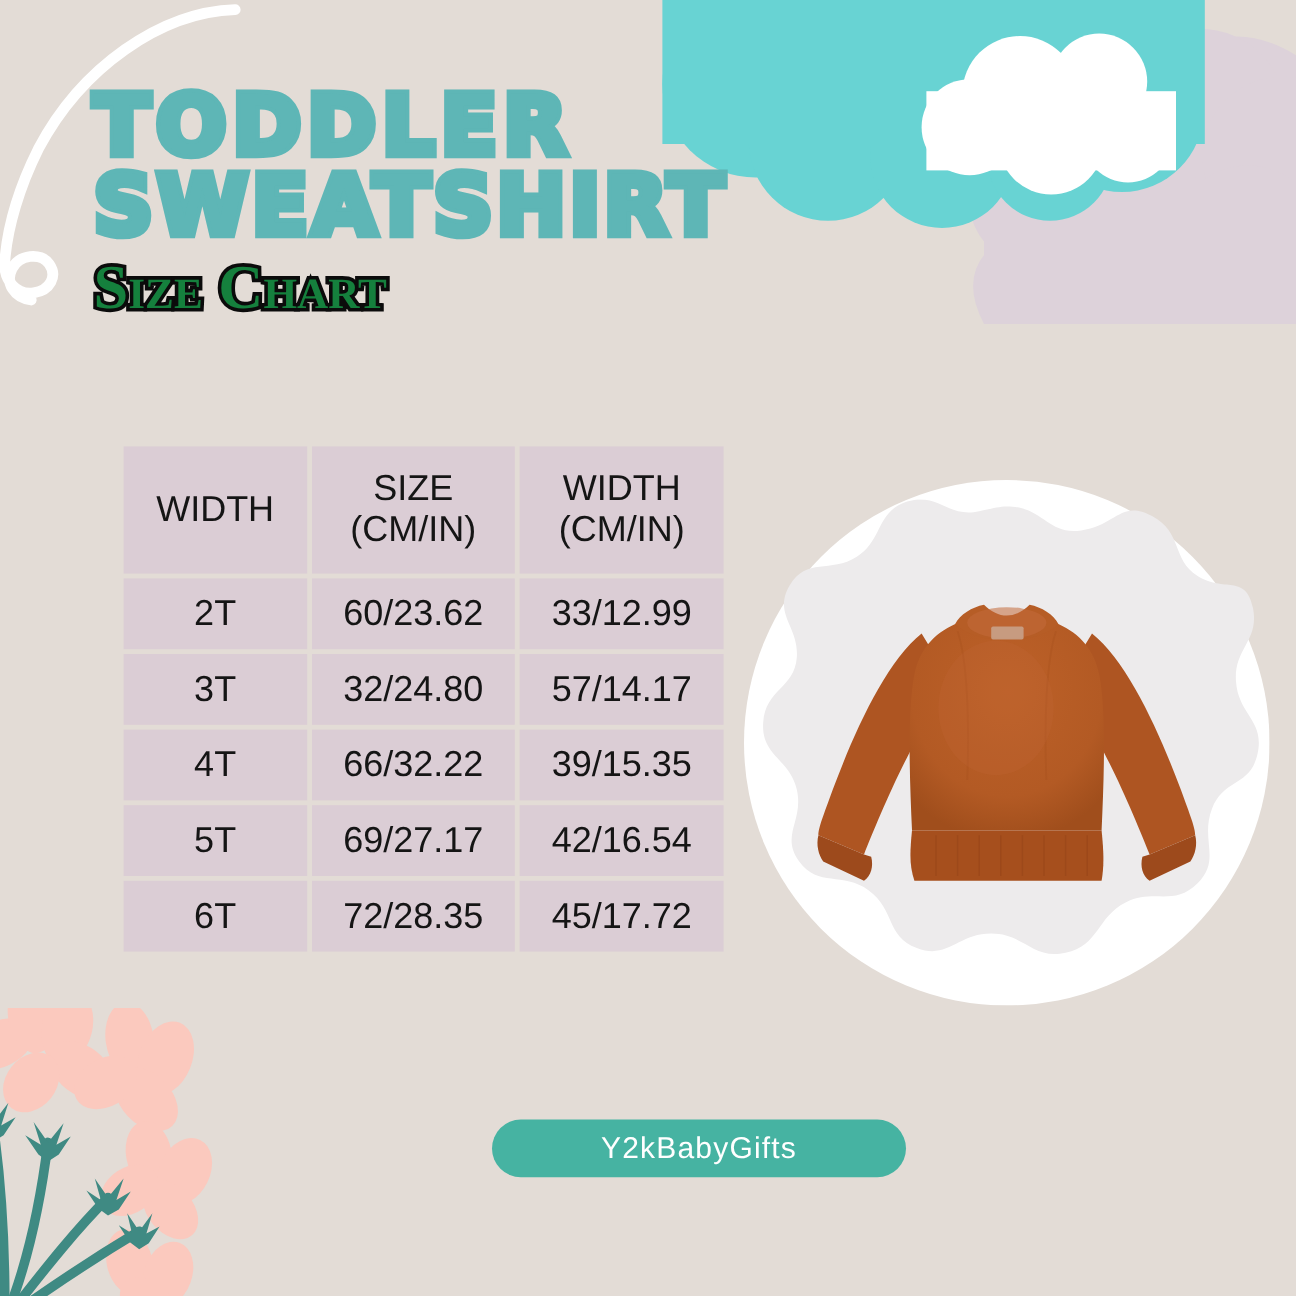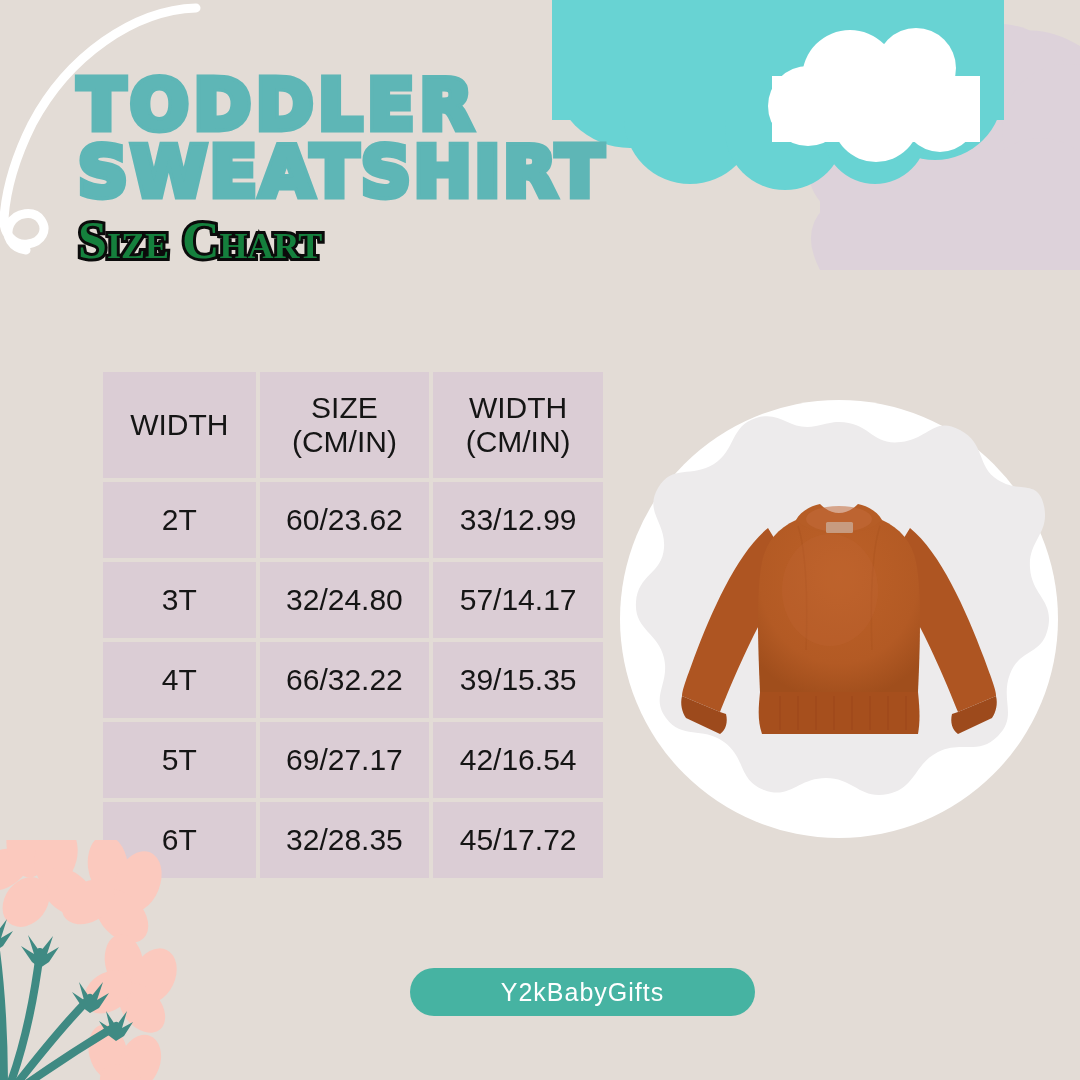--- a/index.html
+++ b/index.html
@@ -75,21 +75,21 @@
     background: transparent;
   }
   .size-table td, .size-table th {
     background: #DBCDD5;
     color: #151515;
     font-family: "Liberation Sans", sans-serif;
     font-weight: normal;
     font-size: 30px;
     text-align: center;
     vertical-align: middle;
-    height: 76px;
+    height: 59px;
     padding: 0;
     border: 0;
   }
   .size-table thead th { height: 106px; line-height: 1.12em; }
   .size-table col.c1 { width: 158px; }
   .size-table col.c2 { width: 175px; }
   .size-table col.c3 { width: 175px; }
   .hdr-sub { display: block; }
 
   
@@ -99,21 +99,21 @@
     top: 400px;
     width: 438px;
     height: 438px;
   }
   .photo-frame svg { display: block; }
 
   
   .badge {
     position: absolute;
     left: 410px;
-    top: 968px;
+    top: 933px;
     width: 345px;
     height: 48px;
     border-radius: 26px;
     background: #46B3A2;
     color: #FFFFFF;
     font-size: 25px;
     font-family: "Liberation Sans", sans-serif;
     letter-spacing: 1px;
     display: flex;
     align-items: center;
@@ -212,21 +212,21 @@
         <td>66/32.22</td>
         <td>39/15.35</td>
       </tr>
       <tr>
         <td>5T</td>
         <td>69/27.17</td>
         <td>42/16.54</td>
       </tr>
       <tr>
         <td>6T</td>
-        <td>32/28.35</td>
+        <td>72/28.35</td>
         <td>45/17.72</td>
       </tr>
     </tbody>
   </table>
 
   <div class="photo-frame">
     <svg width="438" height="438" viewBox="0 0 438 438" aria-hidden="true">
       <defs>
         <clipPath id="wavyClip">
           <path d="M219 22

